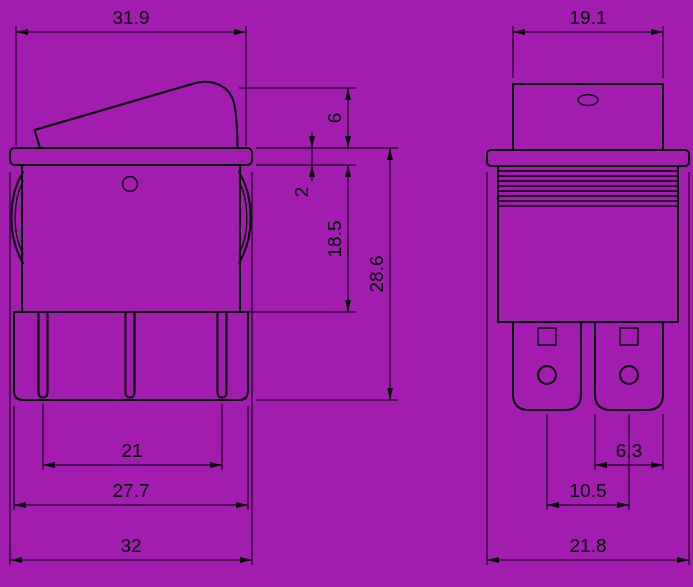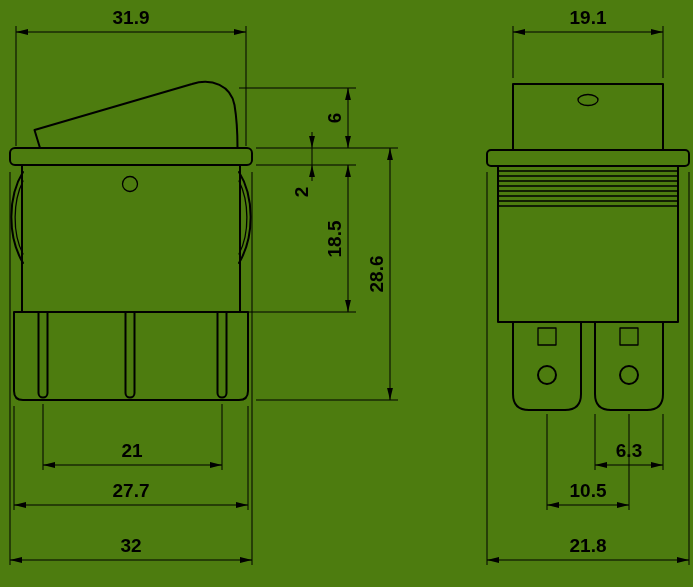--- a/index.html
+++ b/index.html
@@ -4,23 +4,22 @@
 <style>
   html, body {
     margin: 0;
     padding: 0;
     background: #ffffff;
   }
   .canvas {
     position: relative;
     width: 693px;
     height: 587px;
-    background: #4d7c0f;
+    background: #a21caf;
     overflow: hidden;
-    font-weight: bold;
   }
   svg { display: block; }
   .obj  { fill: none; stroke: #000; stroke-width: 2;   stroke-linejoin: round; stroke-linecap: round; }
   .thin { fill: none; stroke: #000; stroke-width: 1.3; stroke-linejoin: round; stroke-linecap: round; }
   .dim  { fill: none; stroke: #000; stroke-width: 1; }
   text.dimtext {
     font-family: "Liberation Sans", sans-serif;
     font-size: 19px;
     fill: #000;
     stroke: none;

